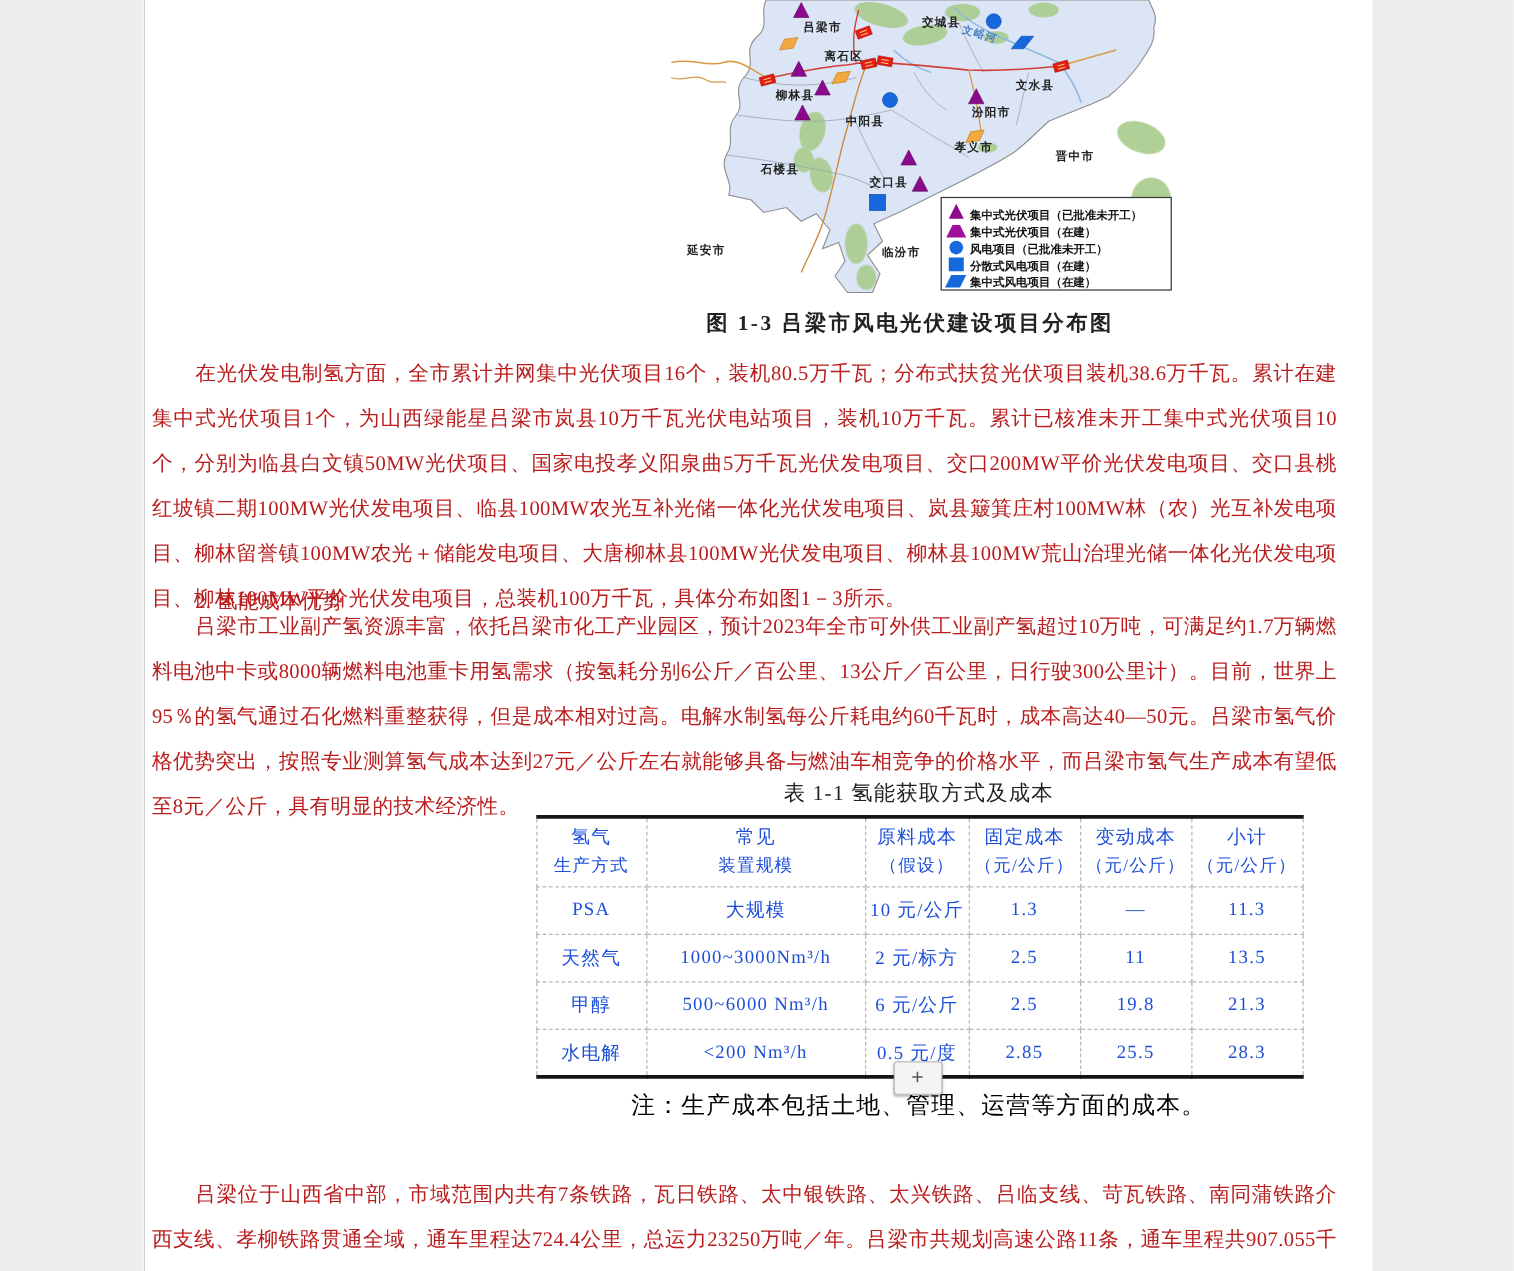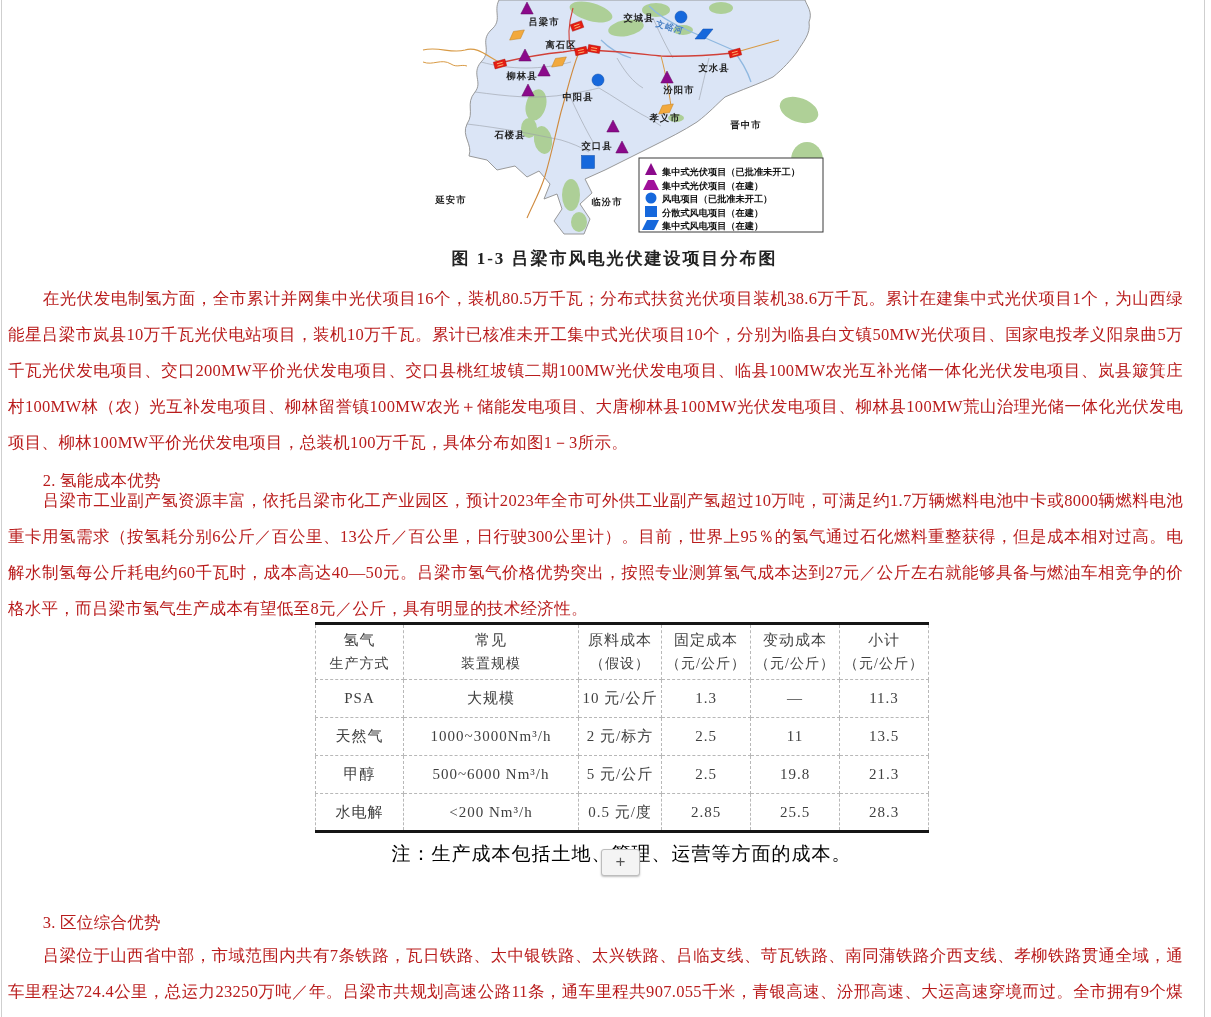--- a/index.html
+++ b/index.html
@@ -1,18 +1,18 @@
 <!DOCTYPE html>
 <html><head>
 <meta charset="utf-8">
 <style>
   * { margin:0; padding:0; box-sizing:border-box; }
   html,body { background:#eee; }
   .doc {
-    position:relative; width:1211px; height:1017px; background:#ffffff;
+    position:relative; width:984px; height:1017px; background:#ffffff;
     overflow:hidden; font-family:"Liberation Serif","DejaVu Serif",serif;
     color:#333; margin:0 auto;
   }
   .edge { position:absolute; top:0; bottom:0; width:1px; background:#cfcfcf; }
   .edge.left  { left:1px; }
   .edge.right { left:1204px; }
 
   .map-row { position:absolute; top:0; left:421px; width:404px; height:235px; }
 
   .fig-caption {
@@ -27,21 +27,21 @@
   .h2 { top:452px; text-align:left;margin-top:11px; }
   .p2 { top:483px; }
   .h3 { top:905px; text-align:left; }
   .p3 { top:938px; }
 
   .table-block { position:absolute; top:622px; left:315px; width:613px; }
   .tbl-title { text-align:center; font-size:17px; letter-spacing:1px; color:#222; height:30px; line-height:26px; }
   table.cost {
     width:613px; border-collapse:collapse; table-layout:fixed;
     border-top:3px solid #161616; border-bottom:3px solid #161616;
-    font-size:15px; color:#404040;
+    font-size:15px; color:#1d4ed8;
   }
   table.cost th, table.cost td {
     border:1px dashed #b8b8b8; text-align:center; vertical-align:middle;
     padding:0 2px; letter-spacing:1px;
   }
   table.cost th { font-weight:400; height:56px; line-height:24px; }
   table.cost td { height:38px; font-weight:400; }
   table.cost .hdr-sub { font-size:14px; display:block; }
   .tbl-note { margin-top:8px; text-align:center; font-size:19px; letter-spacing:1px; color:#000000; }
 
@@ -205,20 +205,21 @@
     </svg>
   </div>
 
   <div class="fig-caption">图 1-3 吕梁市风电光伏建设项目分布图</div>
 
   <p class="body-p p1">在光伏发电制氢方面，全市累计并网集中光伏项目16个，装机80.5万千瓦；分布式扶贫光伏项目装机38.6万千瓦。累计在建集中式光伏项目1个，为山西绿能星吕梁市岚县10万千瓦光伏电站项目，装机10万千瓦。累计已核准未开工集中式光伏项目10个，分别为临县白文镇50MW光伏项目、国家电投孝义阳泉曲5万千瓦光伏发电项目、交口200MW平价光伏发电项目、交口县桃红坡镇二期100MW光伏发电项目、临县100MW农光互补光储一体化光伏发电项目、岚县簸箕庄村100MW林（农）光互补发电项目、柳林留誉镇100MW农光＋储能发电项目、大唐柳林县100MW光伏发电项目、柳林县100MW荒山治理光储一体化光伏发电项目、柳林100MW平价光伏发电项目，总装机100万千瓦，具体分布如图1－3所示。</p>
   <p class="body-p h2">2. 氢能成本优势</p>
   <p class="body-p p2">吕梁市工业副产氢资源丰富，依托吕梁市化工产业园区，预计2023年全市可外供工业副产氢超过10万吨，可满足约1.7万辆燃料电池中卡或8000辆燃料电池重卡用氢需求（按氢耗分别6公斤／百公里、13公斤／百公里，日行驶300公里计）。目前，世界上95％的氢气通过石化燃料重整获得，但是成本相对过高。电解水制氢每公斤耗电约60千瓦时，成本高达40—50元。吕梁市氢气价格优势突出，按照专业测算氢气成本达到27元／公斤左右就能够具备与燃油车相竞争的价格水平，而吕梁市氢气生产成本有望低至8元／公斤，具有明显的技术经济性。</p>
 
   <div class="table-block">
+    <div class="tbl-title">表 1-1 氢能获取方式及成本</div>
     <table class="cost">
       <colgroup>
         <col style="width:88px">
           <col style="width:175px">
           <col style="width:83px">
         <col style="width:89px">
           <col style="width:89px">
           <col style="width:89px">
       </colgroup>
       <thead>
@@ -244,35 +245,34 @@
           <td>天然气</td>
           <td>1000~3000Nm³/h</td>
           <td>2 元/标方</td>
           <td>2.5</td>
           <td>11</td>
           <td>13.5</td>
         </tr>
         <tr>
           <td>甲醇</td>
           <td>500~6000 Nm³/h</td>
-          <td>5 元/公斤</td>
+          <td>6 元/公斤</td>
           <td>2.5</td>
           <td>19.8</td>
           <td>21.3</td>
         </tr>
         <tr>
           <td>水电解</td>
           <td>&lt;200 Nm³/h</td>
           <td>0.5 元/度</td>
           <td>2.85</td>
           <td>25.5</td>
           <td>28.3</td>
         </tr>
       </tbody>
     </table>
     <div class="tbl-note">注：生产成本包括土地、管理、运营等方面的成本。</div>
   </div>
 
   <div class="plus-btn">+</div>
 
-  <p class="body-p h3">3. 区位综合优势</p>
   <p class="body-p p3">吕梁位于山西省中部，市域范围内共有7条铁路，瓦日铁路、太中银铁路、太兴铁路、吕临支线、苛瓦铁路、南同蒲铁路介西支线、孝柳铁路贯通全域，通车里程达724.4公里，总运力23250万吨／年。吕梁市共规划高速公路11条，通车里程共907.055千米，青银高速、汾邢高速、大运高速穿境而过。全市拥有9个煤气、电力、供水管网及消防特勤站、污水处理等基础设施齐全的省级经济开发区，较好的区位优势与交通运输能力为氢能产业发展提供了便利条件。</p>
 </div>
 
 </body></html>

